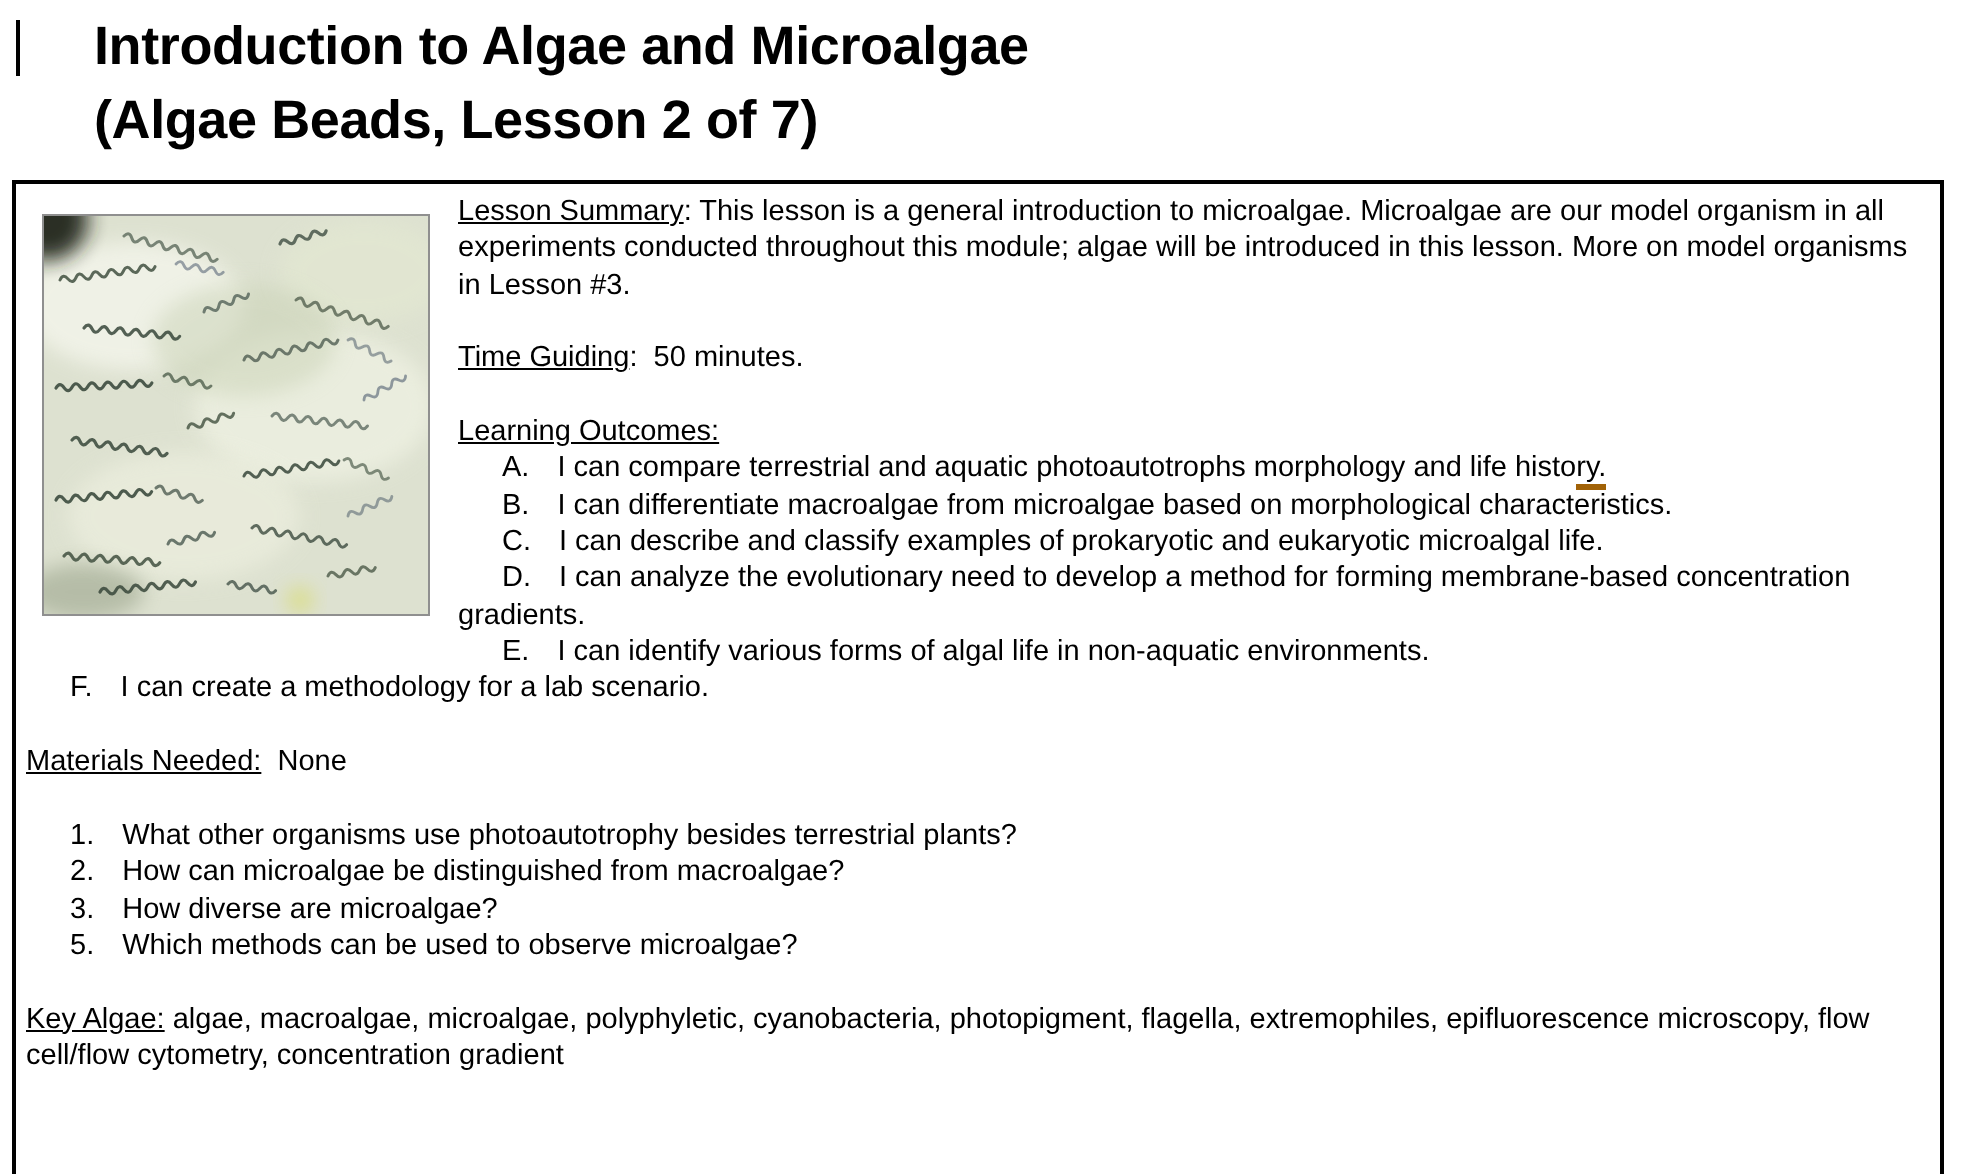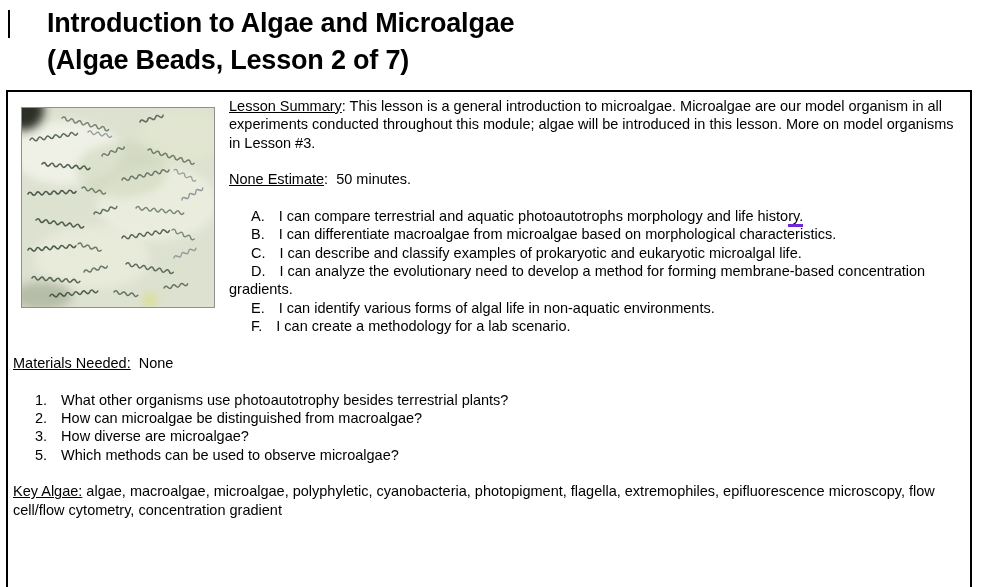--- a/index.html
+++ b/index.html
@@ -23,21 +23,21 @@
     padding:5px 11px 0 5px;
     font-size:14.5px; line-height:18.35px;
   }
   .micro-wrap { float:left; margin:10px 14px 16px 8px; }
   .micro { display:block; width:192px; height:199px; border:1px solid #8f8f8f; background:#dfe3d2; }
   .p { margin:0; white-space:pre-wrap; }
   .blank { height:18.35px; }
   .u { text-decoration:underline; }
   .li { margin:0; text-indent:22px; white-space:pre-wrap; }
   .gap { display:inline-block; width:14px; }
-  .suggest { border-bottom:3px solid #6d28d9; }
+  .suggest { border-bottom:3px solid #a16207; }
 </style>
 </head>
 <body>
 
 <div class="text-cursor"></div>
 
 <div class="doc-title">
   <div>Introduction to Algae and Microalgae</div>
   <div>(Algae Beads, Lesson 2 of 7)</div>
 </div>
@@ -89,23 +89,24 @@
         <use href="#w" transform="translate(28,188) rotate(-6)" stroke="#37463a" stroke-width="1.6" opacity="0.85"></use>
         <use href="#w2" transform="translate(92,184) rotate(8)" stroke="#45544a" stroke-width="1.5" opacity="0.8"></use>
         <use href="#w2" transform="translate(142,180) rotate(-10)" stroke="#41503f" stroke-width="1.5" opacity="0.75"></use>
       </g>
     </svg>
   </div>
 
   <div class="p"><span class="u">Lesson Summary</span><span>: This lesson is a general introduction to microalgae. Microalgae are our model organism in all experiments conducted throughout this module; algae will be introduced in this lesson. More on model organisms in Lesson #3.</span></div>
   <div class="blank"></div>
 
-  <div class="p"><span class="u">None Estimate</span><span>:  50 minutes.</span></div>
+  <div class="p"><span class="u">Time Guiding</span><span>:  50 minutes.</span></div>
   <div class="blank"></div>
 
+  <div class="p"><span class="u">Learning Outcomes:</span></div>
 
   <div class="li"><span>A.</span><span class="gap"></span><span>I can compare terrestrial and aquatic photoautotrophs morphology and life histo</span><span class="suggest">ry.</span></div>
   <div class="li"><span>B.</span><span class="gap"></span><span>I can differentiate macroalgae from microalgae based on morphological characteristics.</span></div>
   <div class="li"><span>C.</span><span class="gap"></span><span>I can describe and classify examples of prokaryotic and eukaryotic microalgal life.</span></div>
   <div class="li"><span>D.</span><span class="gap"></span><span>I can analyze the evolutionary need to develop a method for forming membrane-based concentration gradients.</span></div>
   <div class="li"><span>E.</span><span class="gap"></span><span>I can identify various forms of algal life in non-aquatic environments.</span></div>
   <div class="li"><span>F.</span><span class="gap"></span><span>I can create a methodology for a lab scenario.</span></div>
   <div class="blank"></div>
 
   <div class="p"><span class="u">Materials Needed:</span><span>  None</span></div>

